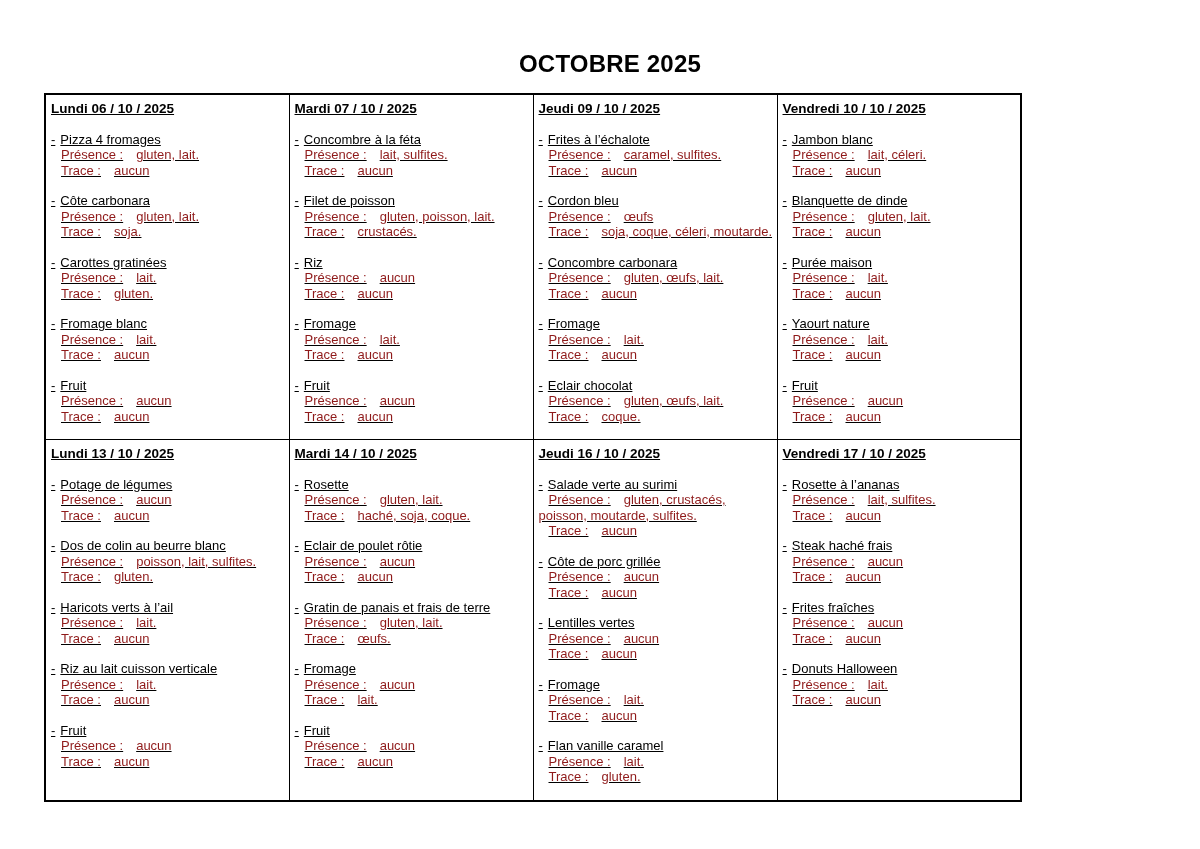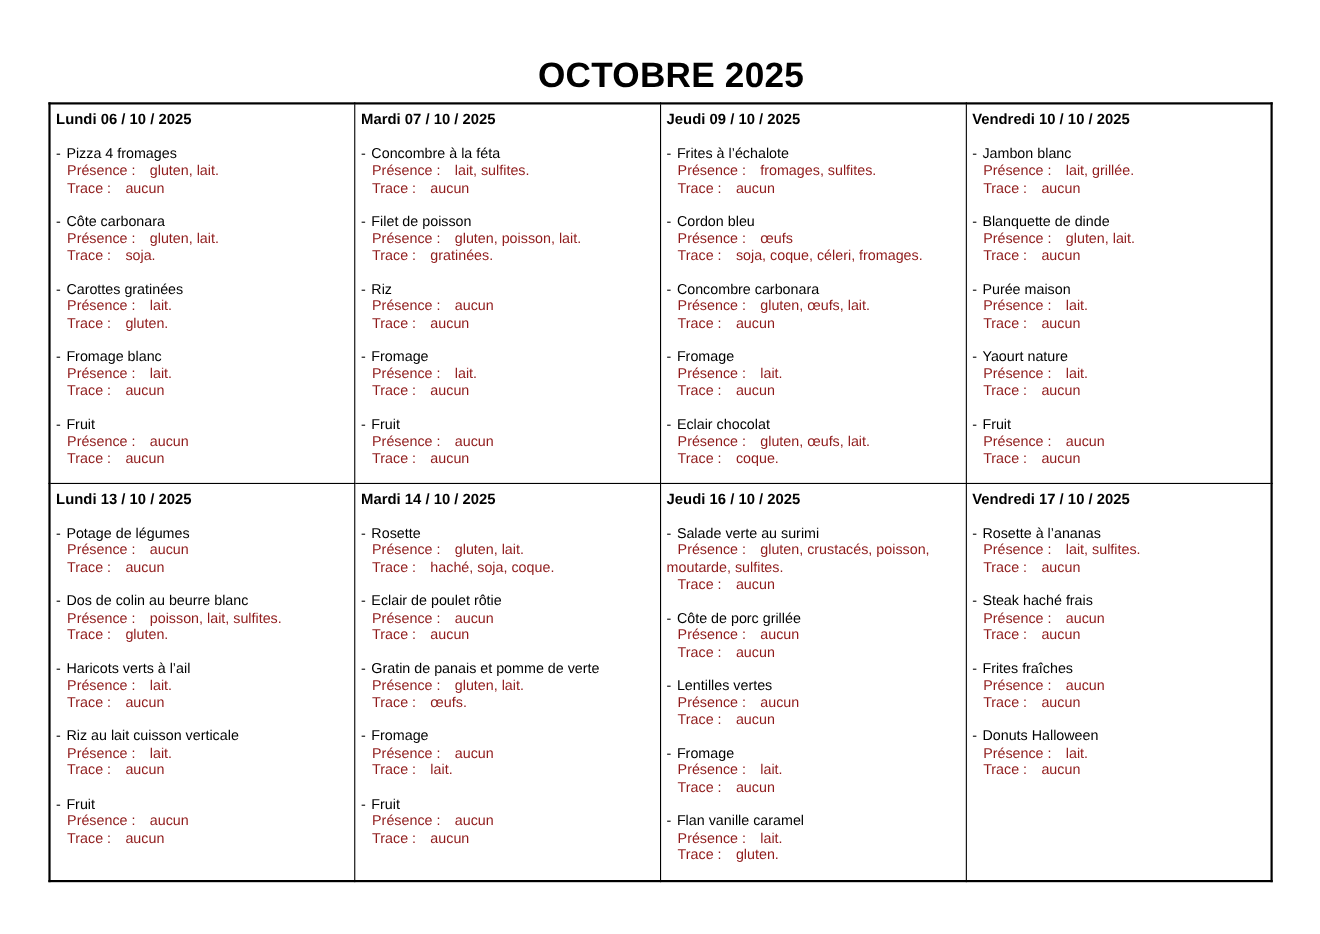--- a/index.html
+++ b/index.html
@@ -16,34 +16,35 @@
     font-family:"Liberation Sans","DejaVu Sans",sans-serif;
     color:var(--text-color);
     overflow:hidden;
   }
   .page-title{
     position:absolute;
     top:50px;
     left:0;
     width:100%;
     text-align:center;
-    font-size:32px;
+    font-size:24px;
     font-weight:700;
     letter-spacing:0.2px;
     color:var(--text-color);
     padding-left:20px;
   }
   table.menu-table{
     position:absolute;
     left:44px;
     top:93px;
-    width:1113px;
+    width:978px;
     table-layout:fixed;
     border-collapse:collapse;
     border:2px solid var(--border-color);
+    text-decoration:underline;
   }
   table.menu-table td{
     width:25%;
     border:1px solid var(--border-color);
     vertical-align:top;
     padding:6px 3px 0 5px;
     font-size:13px;
     line-height:15.5px;
   }
   tr.week-row-1 td{height:337px;}
@@ -102,21 +103,21 @@
         <td class="day-cell">
           <div class="day-date">Mardi 07 / 10 / 2025</div>
           <div class="menu-item">
             <div class="dish-line"><span class="dash">-</span><span class="dish-name">Concombre à la féta</span></div>
             <div class="allergen-line presence-line"><span class="allergen-label">Présence :</span><span class="allergen-value">lait, sulfites.</span></div>
             <div class="allergen-line trace-line"><span class="allergen-label">Trace :</span><span class="allergen-value">aucun</span></div>
           </div>
           <div class="menu-item">
             <div class="dish-line"><span class="dash">-</span><span class="dish-name">Filet de poisson</span></div>
             <div class="allergen-line presence-line"><span class="allergen-label">Présence :</span><span class="allergen-value">gluten, poisson, lait.</span></div>
-            <div class="allergen-line trace-line"><span class="allergen-label">Trace :</span><span class="allergen-value">gratinées.</span></div>
+            <div class="allergen-line trace-line"><span class="allergen-label">Trace :</span><span class="allergen-value">crustacés.</span></div>
           </div>
           <div class="menu-item">
             <div class="dish-line"><span class="dash">-</span><span class="dish-name">Riz</span></div>
             <div class="allergen-line presence-line"><span class="allergen-label">Présence :</span><span class="allergen-value">aucun</span></div>
             <div class="allergen-line trace-line"><span class="allergen-label">Trace :</span><span class="allergen-value">aucun</span></div>
           </div>
           <div class="menu-item">
             <div class="dish-line"><span class="dash">-</span><span class="dish-name">Fromage</span></div>
             <div class="allergen-line presence-line"><span class="allergen-label">Présence :</span><span class="allergen-value">lait.</span></div>
             <div class="allergen-line trace-line"><span class="allergen-label">Trace :</span><span class="allergen-value">aucun</span></div>
@@ -124,27 +125,27 @@
           <div class="menu-item">
             <div class="dish-line"><span class="dash">-</span><span class="dish-name">Fruit</span></div>
             <div class="allergen-line presence-line"><span class="allergen-label">Présence :</span><span class="allergen-value">aucun</span></div>
             <div class="allergen-line trace-line"><span class="allergen-label">Trace :</span><span class="allergen-value">aucun</span></div>
           </div>
         </td>
         <td class="day-cell">
           <div class="day-date">Jeudi 09 / 10 / 2025</div>
           <div class="menu-item">
             <div class="dish-line"><span class="dash">-</span><span class="dish-name">Frites à l’échalote</span></div>
-            <div class="allergen-line presence-line"><span class="allergen-label">Présence :</span><span class="allergen-value">fromages, sulfites.</span></div>
+            <div class="allergen-line presence-line"><span class="allergen-label">Présence :</span><span class="allergen-value">caramel, sulfites.</span></div>
             <div class="allergen-line trace-line"><span class="allergen-label">Trace :</span><span class="allergen-value">aucun</span></div>
           </div>
           <div class="menu-item">
             <div class="dish-line"><span class="dash">-</span><span class="dish-name">Cordon bleu</span></div>
             <div class="allergen-line presence-line"><span class="allergen-label">Présence :</span><span class="allergen-value">œufs</span></div>
-            <div class="allergen-line trace-line"><span class="allergen-label">Trace :</span><span class="allergen-value">soja, coque, céleri, fromages.</span></div>
+            <div class="allergen-line trace-line"><span class="allergen-label">Trace :</span><span class="allergen-value">soja, coque, céleri, moutarde.</span></div>
           </div>
           <div class="menu-item">
             <div class="dish-line"><span class="dash">-</span><span class="dish-name">Concombre carbonara</span></div>
             <div class="allergen-line presence-line"><span class="allergen-label">Présence :</span><span class="allergen-value">gluten, œufs, lait.</span></div>
             <div class="allergen-line trace-line"><span class="allergen-label">Trace :</span><span class="allergen-value">aucun</span></div>
           </div>
           <div class="menu-item">
             <div class="dish-line"><span class="dash">-</span><span class="dish-name">Fromage</span></div>
             <div class="allergen-line presence-line"><span class="allergen-label">Présence :</span><span class="allergen-value">lait.</span></div>
             <div class="allergen-line trace-line"><span class="allergen-label">Trace :</span><span class="allergen-value">aucun</span></div>
@@ -152,21 +153,21 @@
           <div class="menu-item">
             <div class="dish-line"><span class="dash">-</span><span class="dish-name">Eclair chocolat</span></div>
             <div class="allergen-line presence-line"><span class="allergen-label">Présence :</span><span class="allergen-value">gluten, œufs, lait.</span></div>
             <div class="allergen-line trace-line"><span class="allergen-label">Trace :</span><span class="allergen-value">coque.</span></div>
           </div>
         </td>
         <td class="day-cell">
           <div class="day-date">Vendredi 10 / 10 / 2025</div>
           <div class="menu-item">
             <div class="dish-line"><span class="dash">-</span><span class="dish-name">Jambon blanc</span></div>
-            <div class="allergen-line presence-line"><span class="allergen-label">Présence :</span><span class="allergen-value">lait, grillée.</span></div>
+            <div class="allergen-line presence-line"><span class="allergen-label">Présence :</span><span class="allergen-value">lait, céleri.</span></div>
             <div class="allergen-line trace-line"><span class="allergen-label">Trace :</span><span class="allergen-value">aucun</span></div>
           </div>
           <div class="menu-item">
             <div class="dish-line"><span class="dash">-</span><span class="dish-name">Blanquette de dinde</span></div>
             <div class="allergen-line presence-line"><span class="allergen-label">Présence :</span><span class="allergen-value">gluten, lait.</span></div>
             <div class="allergen-line trace-line"><span class="allergen-label">Trace :</span><span class="allergen-value">aucun</span></div>
           </div>
           <div class="menu-item">
             <div class="dish-line"><span class="dash">-</span><span class="dish-name">Purée maison</span></div>
             <div class="allergen-line presence-line"><span class="allergen-label">Présence :</span><span class="allergen-value">lait.</span></div>
@@ -219,21 +220,21 @@
             <div class="dish-line"><span class="dash">-</span><span class="dish-name">Rosette</span></div>
             <div class="allergen-line presence-line"><span class="allergen-label">Présence :</span><span class="allergen-value">gluten, lait.</span></div>
             <div class="allergen-line trace-line"><span class="allergen-label">Trace :</span><span class="allergen-value">haché, soja, coque.</span></div>
           </div>
           <div class="menu-item">
             <div class="dish-line"><span class="dash">-</span><span class="dish-name">Eclair de poulet rôtie</span></div>
             <div class="allergen-line presence-line"><span class="allergen-label">Présence :</span><span class="allergen-value">aucun</span></div>
             <div class="allergen-line trace-line"><span class="allergen-label">Trace :</span><span class="allergen-value">aucun</span></div>
           </div>
           <div class="menu-item">
-            <div class="dish-line"><span class="dash">-</span><span class="dish-name">Gratin de panais et pomme de verte</span></div>
+            <div class="dish-line"><span class="dash">-</span><span class="dish-name">Gratin de panais et frais de terre</span></div>
             <div class="allergen-line presence-line"><span class="allergen-label">Présence :</span><span class="allergen-value">gluten, lait.</span></div>
             <div class="allergen-line trace-line"><span class="allergen-label">Trace :</span><span class="allergen-value">œufs.</span></div>
           </div>
           <div class="menu-item">
             <div class="dish-line"><span class="dash">-</span><span class="dish-name">Fromage</span></div>
             <div class="allergen-line presence-line"><span class="allergen-label">Présence :</span><span class="allergen-value">aucun</span></div>
             <div class="allergen-line trace-line"><span class="allergen-label">Trace :</span><span class="allergen-value">lait.</span></div>
           </div>
           <div class="menu-item">
             <div class="dish-line"><span class="dash">-</span><span class="dish-name">Fruit</span></div>

